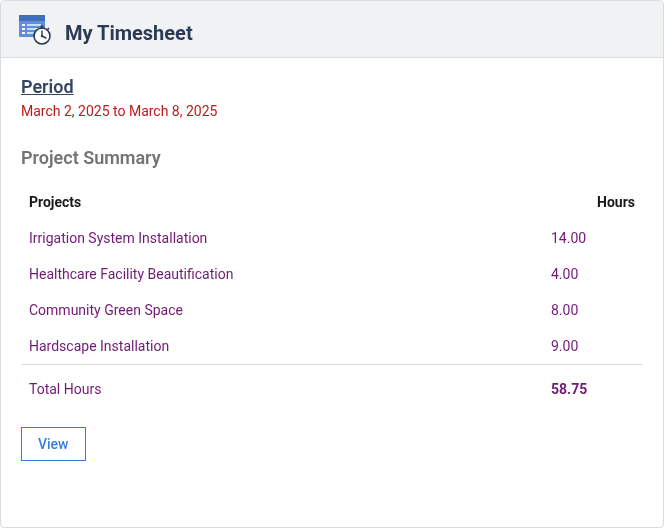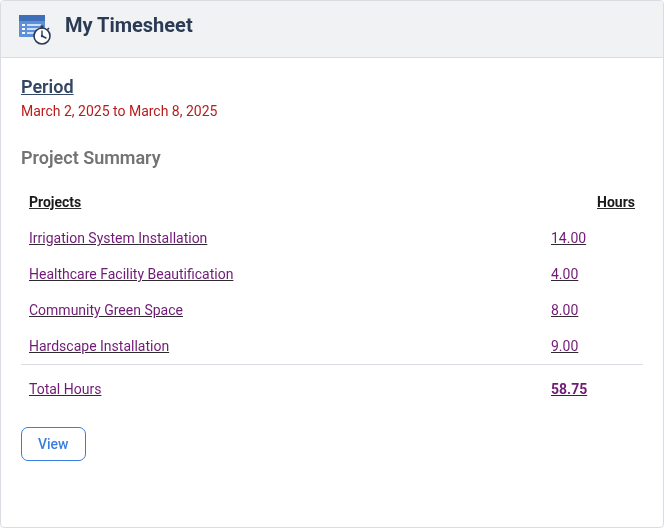--- a/index.html
+++ b/index.html
@@ -21,21 +21,21 @@
       width: 664px;
       height: 528px;
       display: flex;
       flex-direction: column;
     }
     .card-header {
       background: #f1f2f4;
       border-bottom: 1px solid #d9dde1;
       padding: 12px 18px;
       display: flex;
-      align-items: flex-start;
+      align-items: flex-end;
       gap: 14px;
       border-top-left-radius: 4px;
       border-top-right-radius: 4px;
     }
     .header-icon {
       width: 32px;
       height: 32px;
       position: relative;
       flex-shrink: 0;
     }
@@ -65,21 +65,20 @@
       font-size: 18px;
       font-weight: 600;
       color: #737373;
       margin-bottom: 16px;
     }
     table {
       width: 100%;
       border-collapse: collapse;
       font-size: 14px;
       color: #2c2c2c;
-      text-decoration: underline;
     }
     thead th {
       text-align: left;
       font-weight: 700;
       padding: 10px 8px;
       color: #1a1a1a;
     }
     thead th.hours-col {
       text-align: right;
       width: 100px;
@@ -96,21 +95,21 @@
       font-weight: 700;
     }
     .view-button {
       margin-top: 20px;
       background: #ffffff;
       border: 1px solid #3a7de0;
       color: #3a7de0;
       font-size: 14px;
       font-weight: 500;
       padding: 8px 16px;
-      border-radius: 7px;
+      border-radius: 0;
       cursor: pointer;
       font-family: inherit;
     }
   </style>
 </head>
 <body>
 
 <div class="card">
   <div class="card-header">
     <div class="header-icon">

